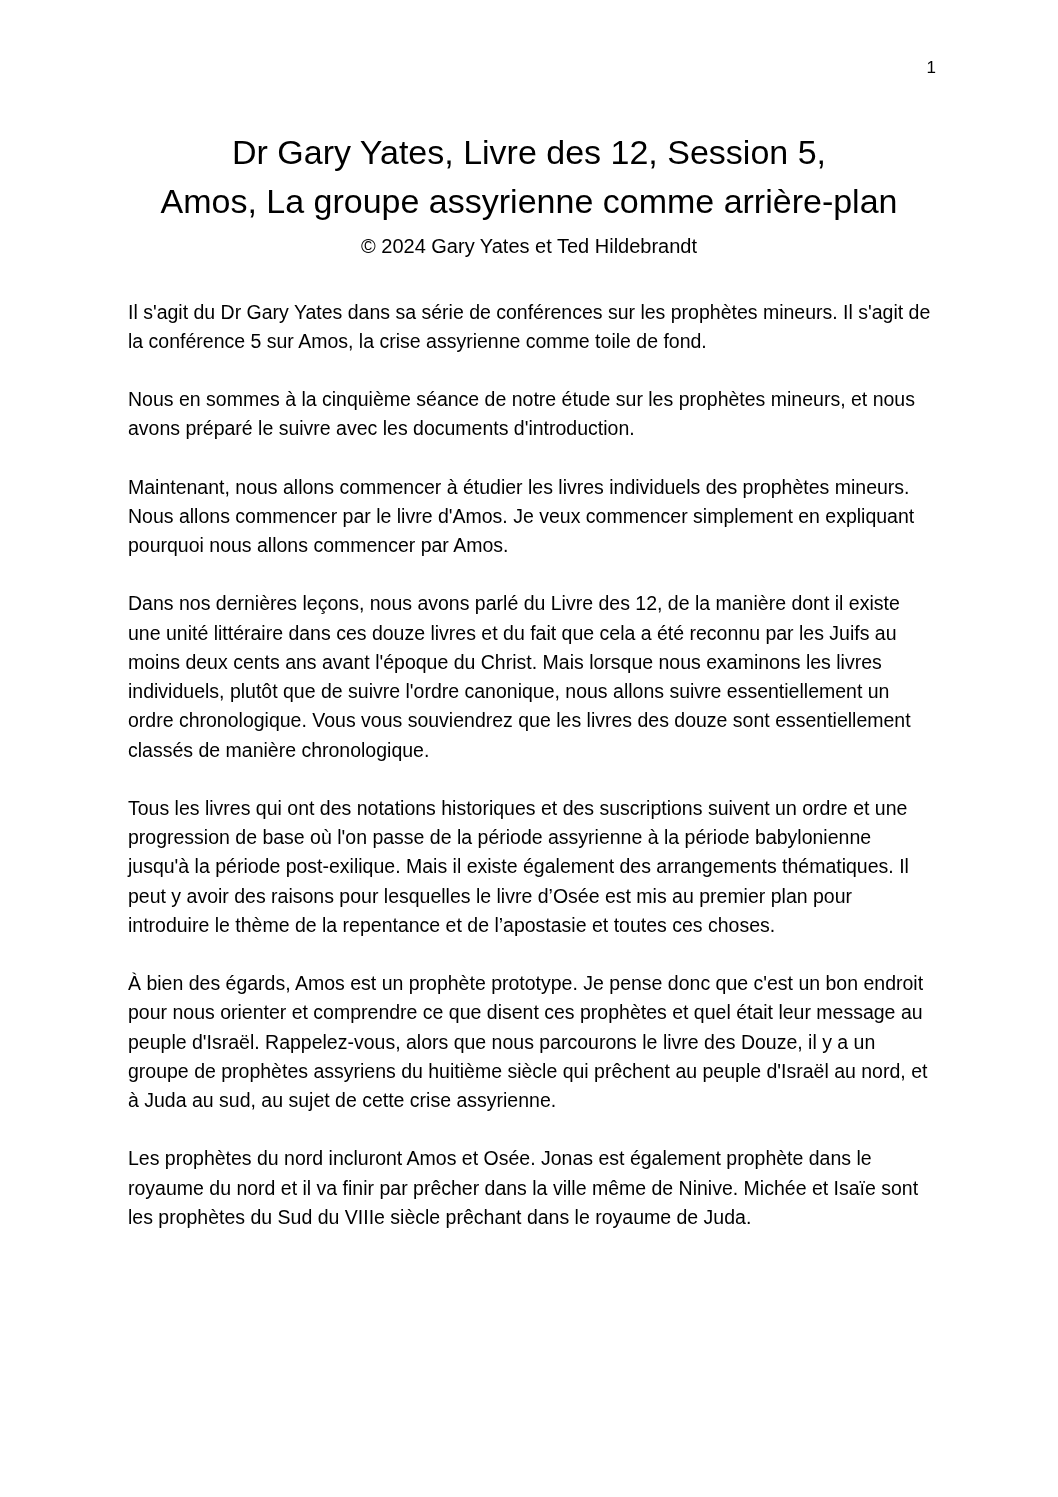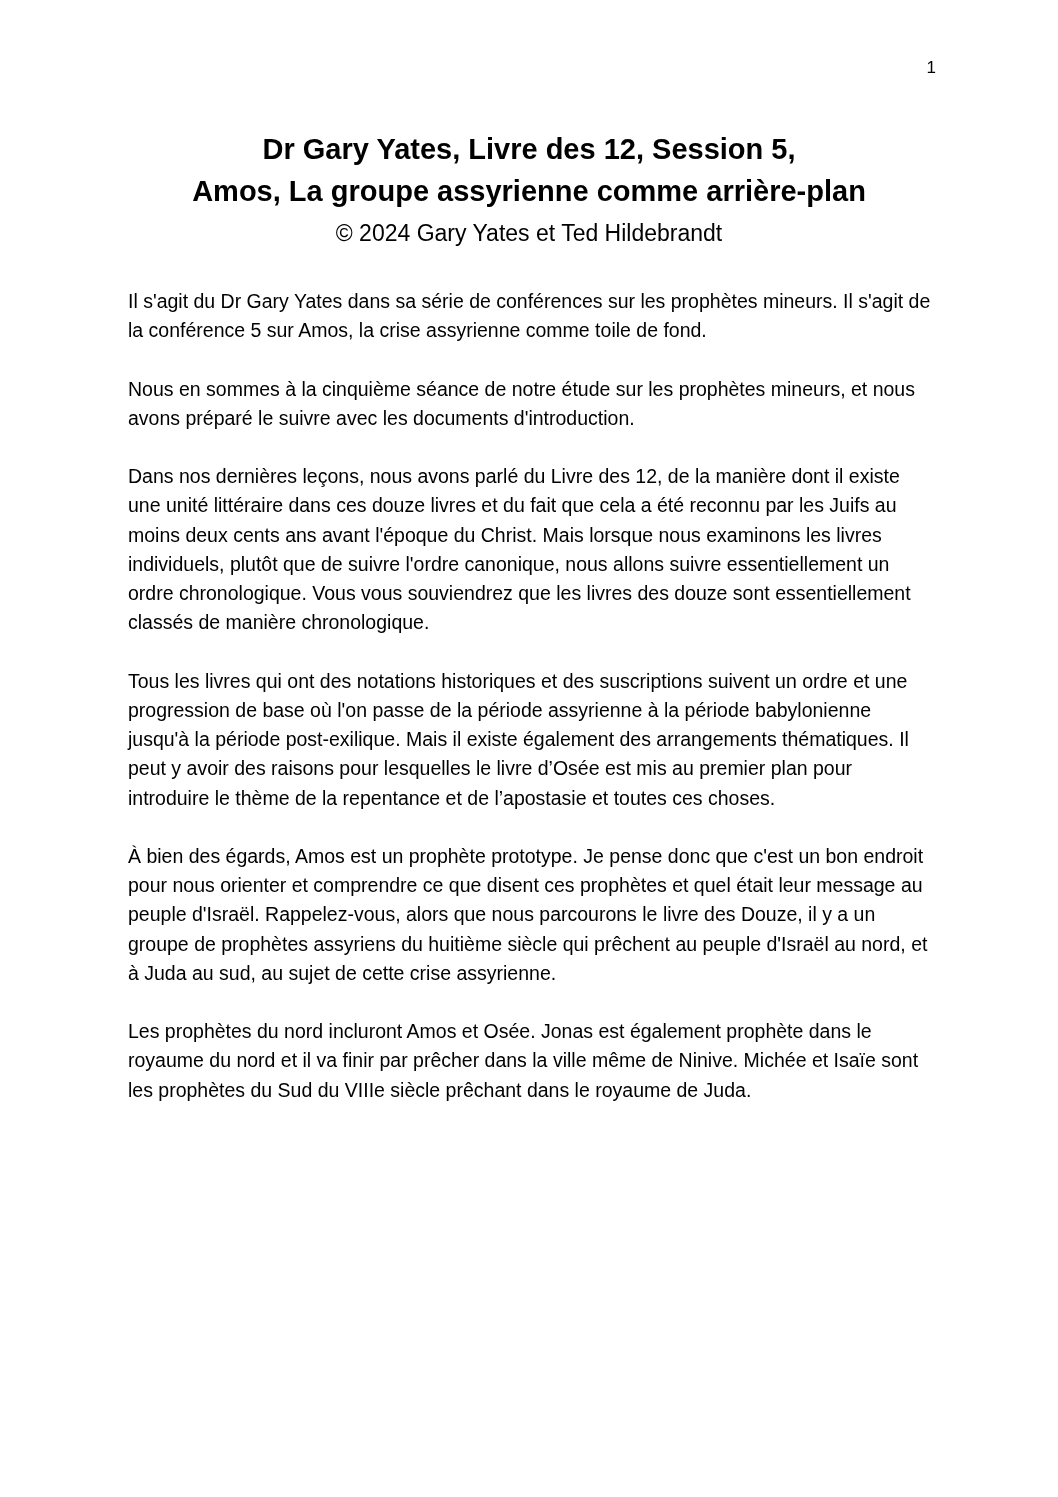--- a/index.html
+++ b/index.html
@@ -26,27 +26,27 @@
     top: 58px;
     right: 122px;
     font-size: 17px;
     color: #000000;
   }
   .doc-header {
     padding-top: 128px;
     text-align: center;
   }
   .doc-title {
-    font-size: 29px;
-    font-weight: bold;
+    font-size: 34px;
+    font-weight: normal;
     line-height: 1.45;
     margin: 0;
   }
   .doc-copyright {
-    font-size: 23px;
+    font-size: 20px;
     margin-top: 8px;
   }
   .doc-body {
     margin: 40px 126px 0 128px;
     font-size: 19.5px;
     line-height: 1.5;
     text-align: left;
   }
   .doc-body p {
     margin: 16px 0 29px 0;
@@ -63,19 +63,20 @@
     <div class="doc-title">
       <div>Dr Gary Yates, Livre des 12, Session 5,</div>
       <div>Amos, La groupe assyrienne comme arrière-plan</div>
     </div>
     <div class="doc-copyright">© 2024 Gary Yates et Ted Hildebrandt</div>
   </div>
 
   <div class="doc-body">
     <p>Il s'agit du Dr Gary Yates dans sa série de conférences sur les prophètes mineurs. Il s'agit de la conférence 5 sur Amos, la crise assyrienne comme toile de fond.</p>
     <p>Nous en sommes à la cinquième séance de notre étude sur les prophètes mineurs, et nous avons préparé le suivre avec les documents d'introduction.</p>
+    <p>Maintenant, nous allons commencer à étudier les livres individuels des prophètes mineurs. Nous allons commencer par le livre d'Amos. Je veux commencer simplement en expliquant pourquoi nous allons commencer par Amos.</p>
     <p>Dans nos dernières leçons, nous avons parlé du Livre des 12, de la manière dont il existe une unité littéraire dans ces douze livres et du fait que cela a été reconnu par les Juifs au moins deux cents ans avant l'époque du Christ. Mais lorsque nous examinons les livres individuels, plutôt que de suivre l'ordre canonique, nous allons suivre essentiellement un ordre chronologique. Vous vous souviendrez que les livres des douze sont essentiellement classés de manière chronologique.</p>
     <p>Tous les livres qui ont des notations historiques et des suscriptions suivent un ordre et une progression de base où l'on passe de la période assyrienne à la période babylonienne jusqu'à la période post-exilique. Mais il existe également des arrangements thématiques. Il peut y avoir des raisons pour lesquelles le livre d’Osée est mis au premier plan pour introduire le thème de la repentance et de l’apostasie et toutes ces choses.</p>
     <p>À bien des égards, Amos est un prophète prototype. Je pense donc que c'est un bon endroit pour nous orienter et comprendre ce que disent ces prophètes et quel était leur message au peuple d'Israël. Rappelez-vous, alors que nous parcourons le livre des Douze, il y a un groupe de prophètes assyriens du huitième siècle qui prêchent au peuple d'Israël au nord, et à Juda au sud, au sujet de cette crise assyrienne.</p>
     <p>Les prophètes du nord incluront Amos et Osée. Jonas est également prophète dans le royaume du nord et il va finir par prêcher dans la ville même de Ninive. Michée et Isaïe sont les prophètes du Sud du VIIIe siècle prêchant dans le royaume de Juda.</p>
   </div>
 
 </div>
 
 </body></html>

